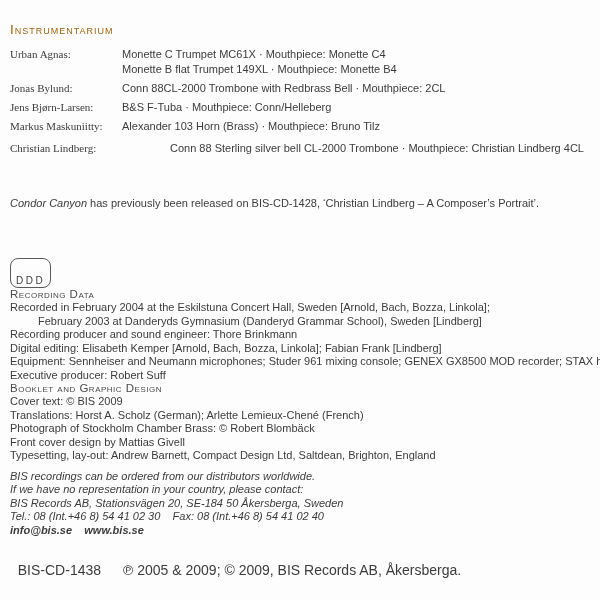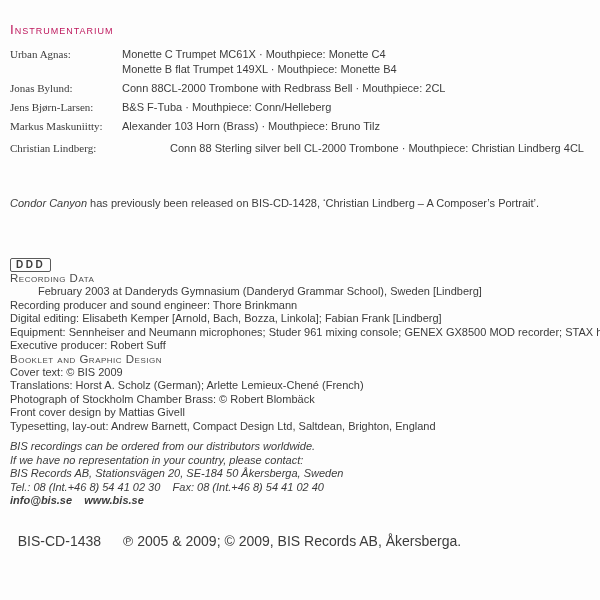--- a/index.html
+++ b/index.html
@@ -12,21 +12,21 @@
   }
   body {
     box-sizing: border-box;
     padding: 14px 10px 0 10px;
     font-family: "Liberation Sans", sans-serif;
     color: #3c3c3c;
   }
   .sc-heading {
     font-variant: small-caps;
     letter-spacing: 1px;
-    color: #be185d;
+    color: #a16207;
     font-weight: normal;
   }
   h1.sc-heading {
     font-size: 13.5px;
     margin: 8px 0 10px 0;
   }
   .inst-table { font-size: 11px; line-height: 15px; }
   .inst-row { display: flex; margin-bottom: 4px; }
   .inst-row.spaced { margin-top: 7px; gap: 48px; }
   .inst-name { width: 112px; flex: 0 0 112px; font-family: Liberation Serif, serif; }
@@ -35,24 +35,24 @@
     margin-top: 40px;
     font-size: 11px;
     line-height: 14px;
     white-space: nowrap;
   }
   .note .it { font-style: italic; }
   .ddd-badge {
     display: inline-block;
     margin-top: 48px;
     border: 1.5px solid #5a5a5a;
-    border-radius: 2px;
-    padding: 0 5px 1px 5px;
+    border-radius: 8px;
+    padding: 16px 5px 1px 5px;
     font-size: 10px;
-    font-weight: bold;
+    font-weight: normal;
     letter-spacing: 2.5px;
     color: #3c3c3c;
   }
   .section-heading {
     font-size: 11.5px;
     font-variant: small-caps;
     letter-spacing: 0.5px;
     color: #4a4a4a;
     line-height: 13px;
   }
@@ -111,20 +111,21 @@
 <div class="note">
   <span class="it">Condor Canyon</span><span> has previously been released on BIS-CD-1428, ‘Christian Lindberg – A Composer’s Portrait’.</span>
 </div>
 
 <div>
   <span class="ddd-badge">DDD</span>
 </div>
 
 <div class="section-heading">Recording Data</div>
 <div class="credit-lines">
+  <div class="line">Recorded in February 2004 at the Eskilstuna Concert Hall, Sweden [Arnold, Bach, Bozza, Linkola];</div>
   <div class="line indent">February 2003 at Danderyds Gymnasium (Danderyd Grammar School), Sweden [Lindberg]</div>
   <div class="line">Recording producer and sound engineer: Thore Brinkmann</div>
   <div class="line">Digital editing: Elisabeth Kemper [Arnold, Bach, Bozza, Linkola]; Fabian Frank [Lindberg]</div>
   <div class="line">Equipment: Sennheiser and Neumann microphones; Studer 961 mixing console; GENEX GX8500 MOD recorder; STAX headphones;</div>
   <div class="line">Executive producer: Robert Suff</div>
 </div>
 
 <div class="section-heading">Booklet and Graphic Design</div>
 <div class="credit-lines">
   <div class="line">Cover text: © BIS 2009</div>

